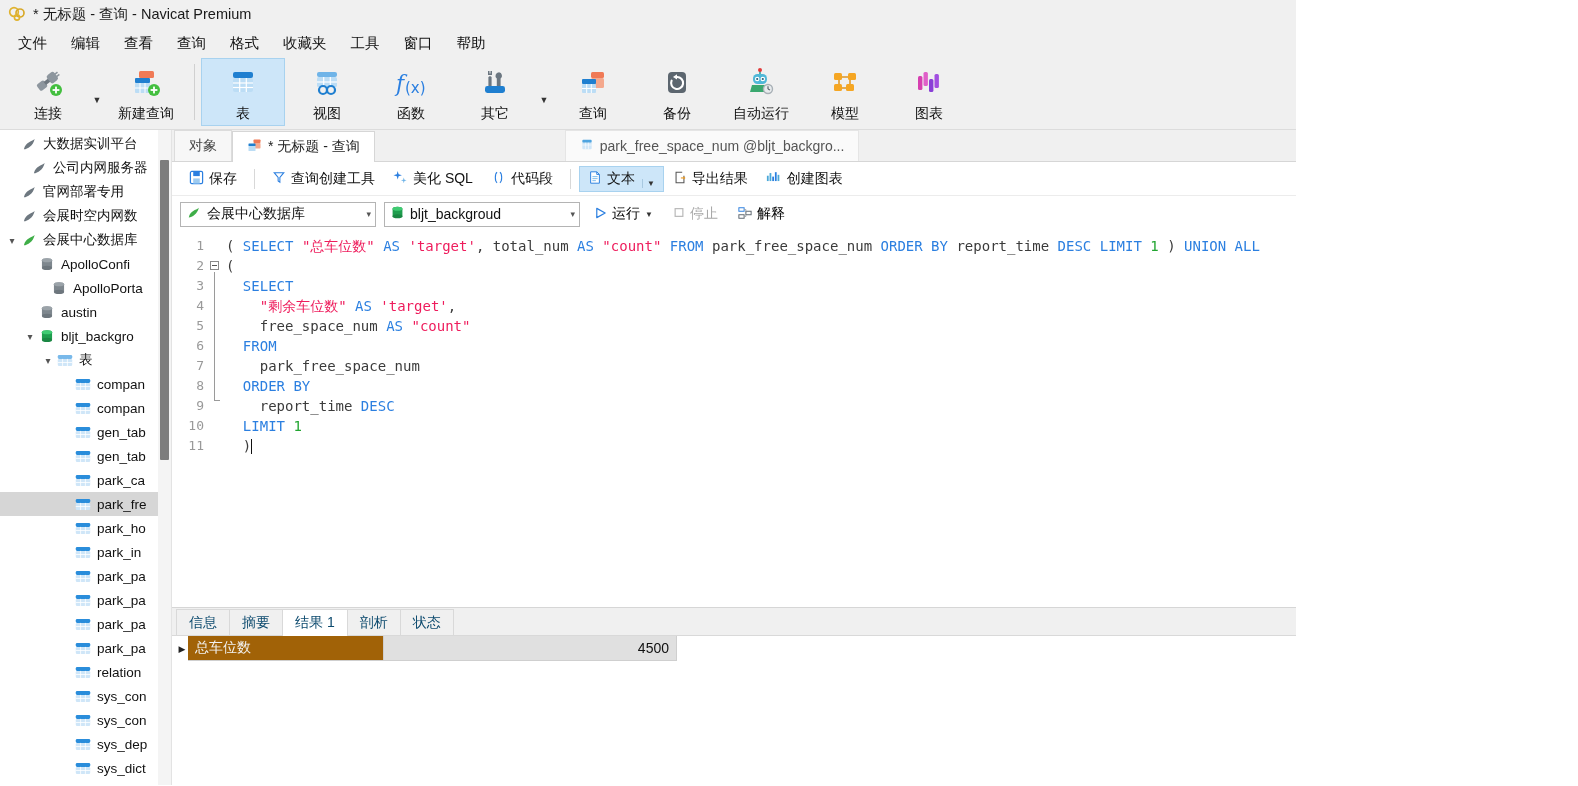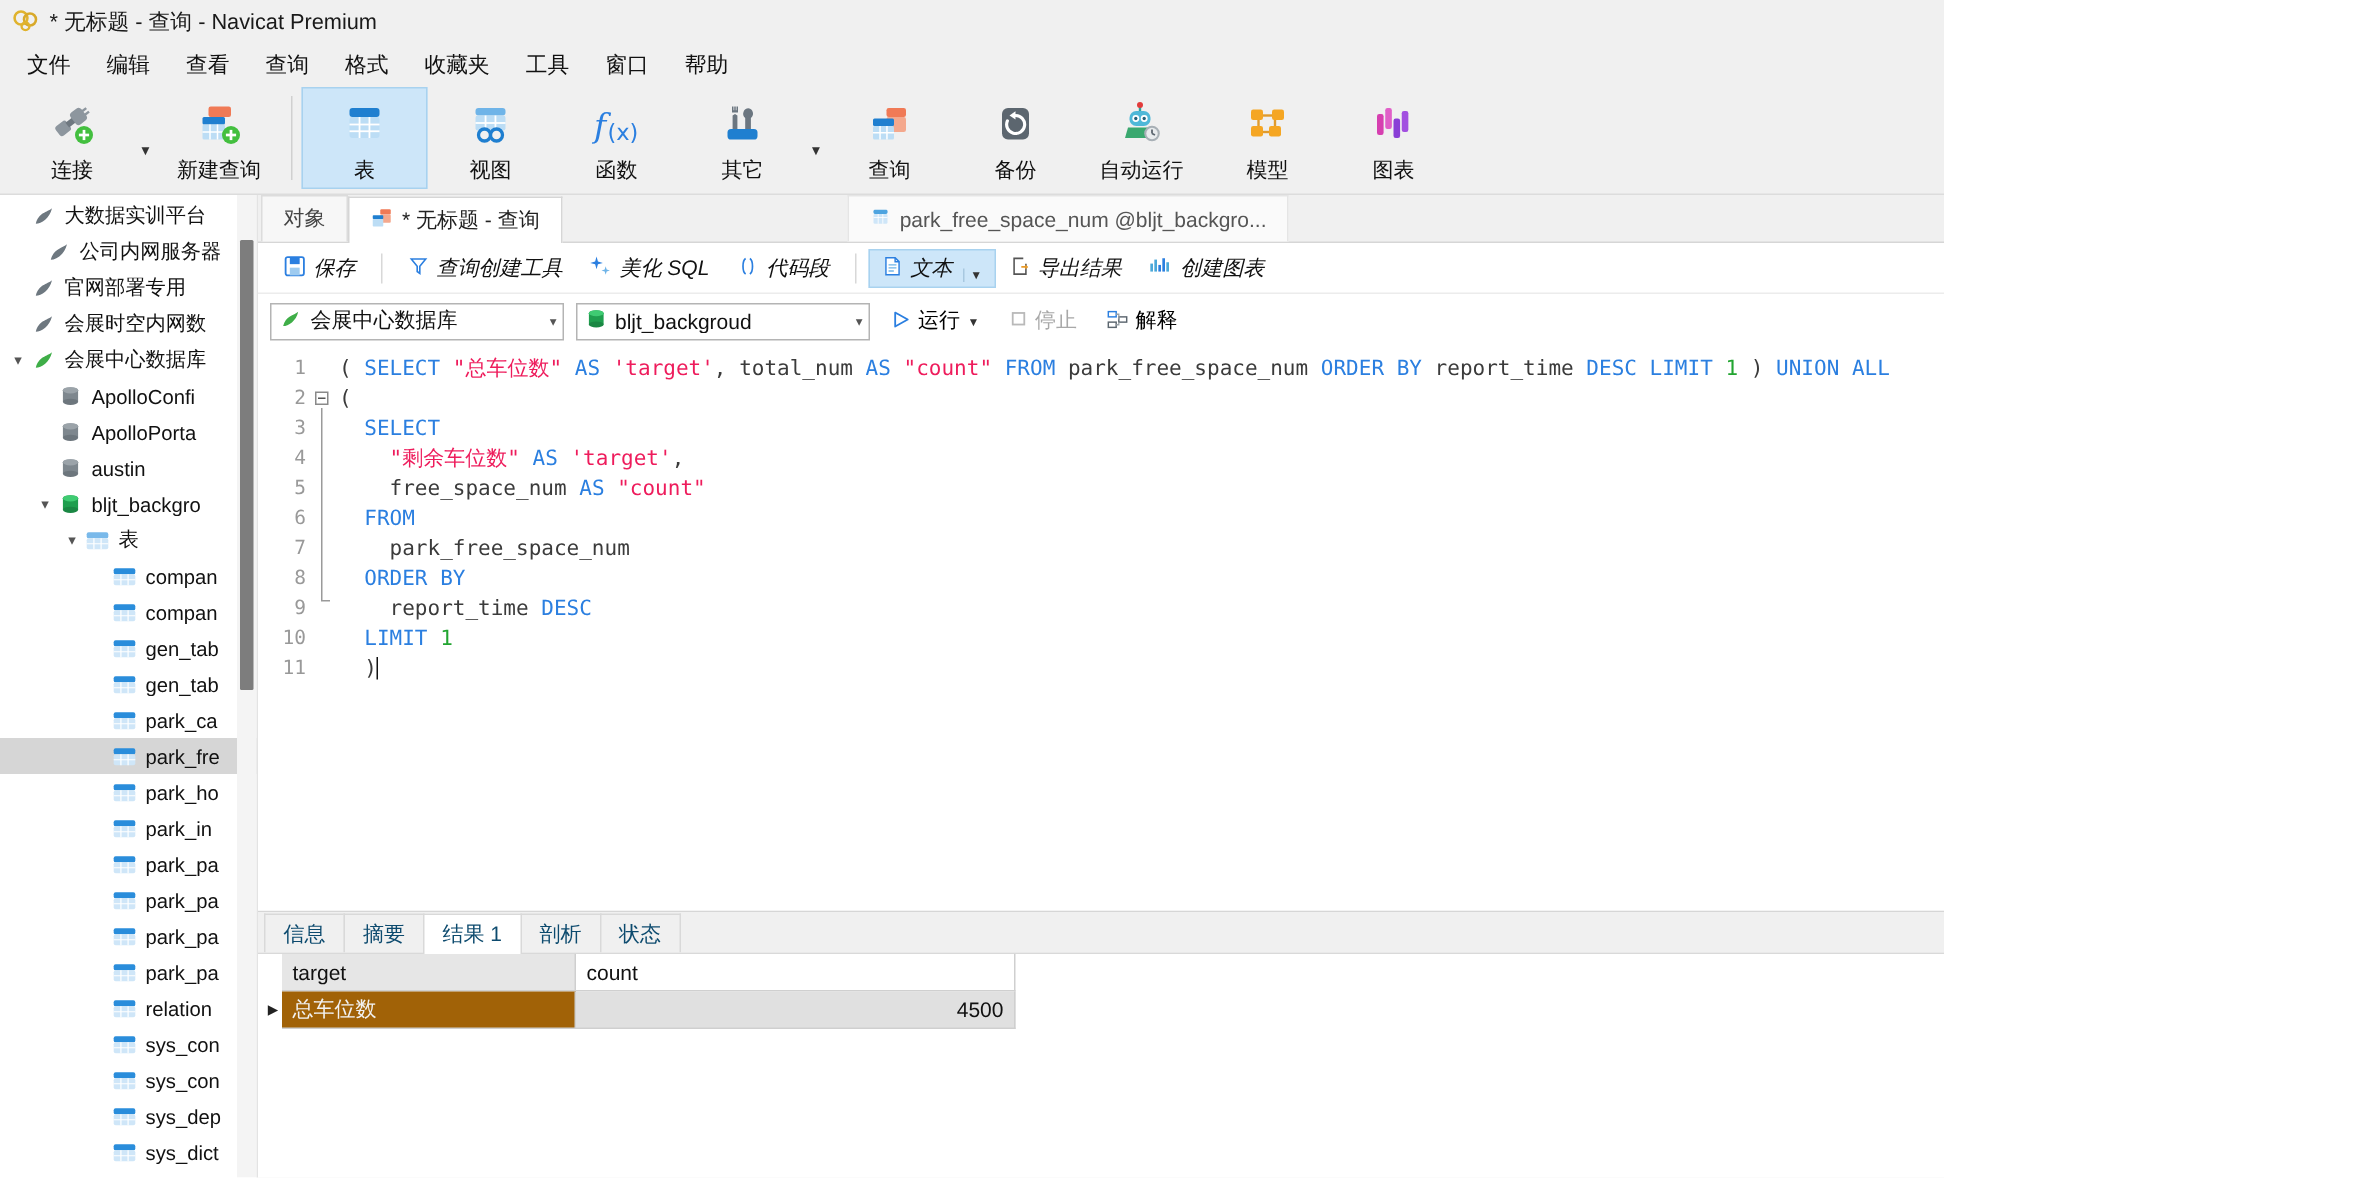--- a/index.html
+++ b/index.html
@@ -106,21 +106,21 @@
   .tab.active { background: #ffffff; border-color: #d6d6d6; position: relative; top:1px; }
   .tab.right-tab { color: #555; background:#fafafa; border-color:#e5e5e5; }
   .tabgap { flex: 0 0 190px; }
 
   
   .qtoolbar {
     height: 34px; background: #ffffff; display: flex; align-items: center;
     padding-left: 8px; font-size: 14px; color: #111;
     border-bottom: 1px solid #ececec;
   }
-  .qbtn { display:flex; align-items:flex-end; gap:5px; padding: 3px 8px; cursor:default; border:1px solid transparent;font-style:italic; }
+  .qbtn { display:flex; align-items:flex-end; gap:5px; padding: 3px 8px; cursor:default; border:1px solid transparent; }
   .qbtn.sel { background:#cde6f9; border:1px solid #a8d2ef; }
   .qsep { width:1px; height:20px; background:#d8d8d8; margin:0 8px; }
   .minicaret { font-size:8px; color:#333; }
   .split-caret { border-left:1px solid #a8c8e0; padding-left:4px; margin-left:2px; }
 
   
   .connrow {
     height: 36px; display:flex; align-items:center; padding-left:8px; gap:8px;
     background:#fff;
   }
@@ -450,21 +450,21 @@
             <span class="tico">
               <svg width="14" height="15" viewBox="0 0 14 16">
                 <ellipse cx="7" cy="3.4" rx="5.4" ry="2.2" fill="#8b949b"></ellipse>
                 <rect x="1.6" y="3.4" width="10.8" height="8.2" fill="#7e878e"></rect>
                 <ellipse cx="7" cy="11.6" rx="5.4" ry="2.2" fill="#6d767d"></ellipse>
                 <ellipse cx="7" cy="3.4" rx="5.4" ry="2.2" fill="#9ba3a9"></ellipse>
               </svg>
             </span>
             <span class="tlabel">ApolloConfi</span>
           </div>
-          <div class="tnode" style="padding-left: 22px;">
+          <div class="tnode" style="padding-left: 34px;">
             <span class="twist"></span>
             <span class="tico">
               <svg width="14" height="15" viewBox="0 0 14 16">
                 <ellipse cx="7" cy="3.4" rx="5.4" ry="2.2" fill="#8b949b"></ellipse>
                 <rect x="1.6" y="3.4" width="10.8" height="8.2" fill="#7e878e"></rect>
                 <ellipse cx="7" cy="11.6" rx="5.4" ry="2.2" fill="#6d767d"></ellipse>
                 <ellipse cx="7" cy="3.4" rx="5.4" ry="2.2" fill="#9ba3a9"></ellipse>
               </svg>
             </span>
             <span class="tlabel">ApolloPorta</span>
@@ -931,25 +931,20 @@
         <div class="rtabs" id="rtabs">
             <div class="rtab">信息</div>
             <div class="rtab">摘要</div>
             <div class="rtab active">结果 1</div>
             <div class="rtab">剖析</div>
             <div class="rtab">状态</div>
           </div>
         <div class="grid-wrap">
           <div class="grid">
             <div class="grow">
-              <div class="rowmark"></div>
-              <div class="gcell gh colsel c-target">target</div>
-              <div class="gcell gh c-count" style="justify-content:flex-start">count</div>
-            </div>
-            <div class="grow">
               <div class="rowmark">▶</div>
               <div class="gcell cell-sel c-target">总车位数</div>
               <div class="gcell cell-row c-count">4500</div>
             </div>
           </div>
         </div>
       </div>
 
     </div>
   </div>

